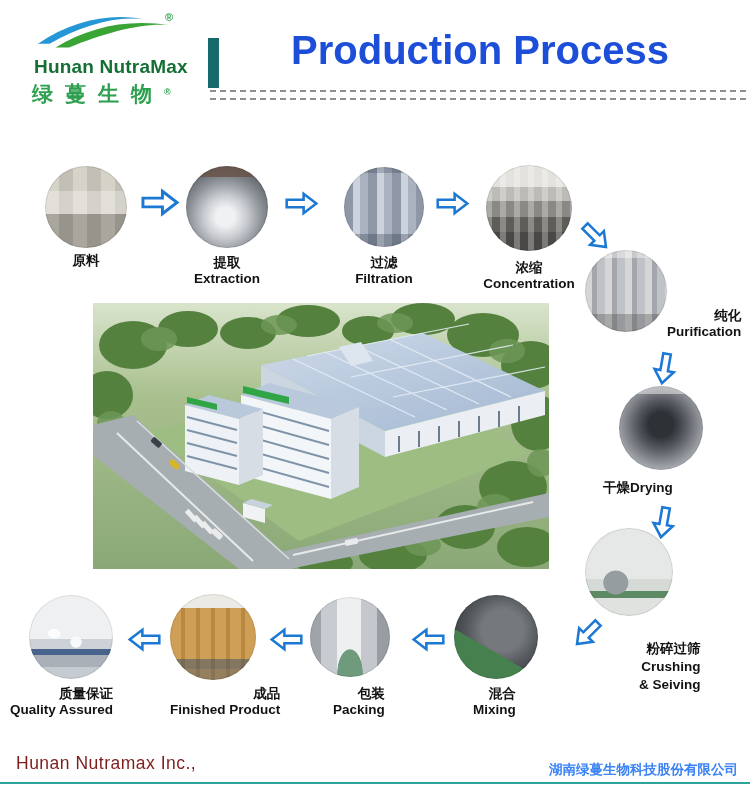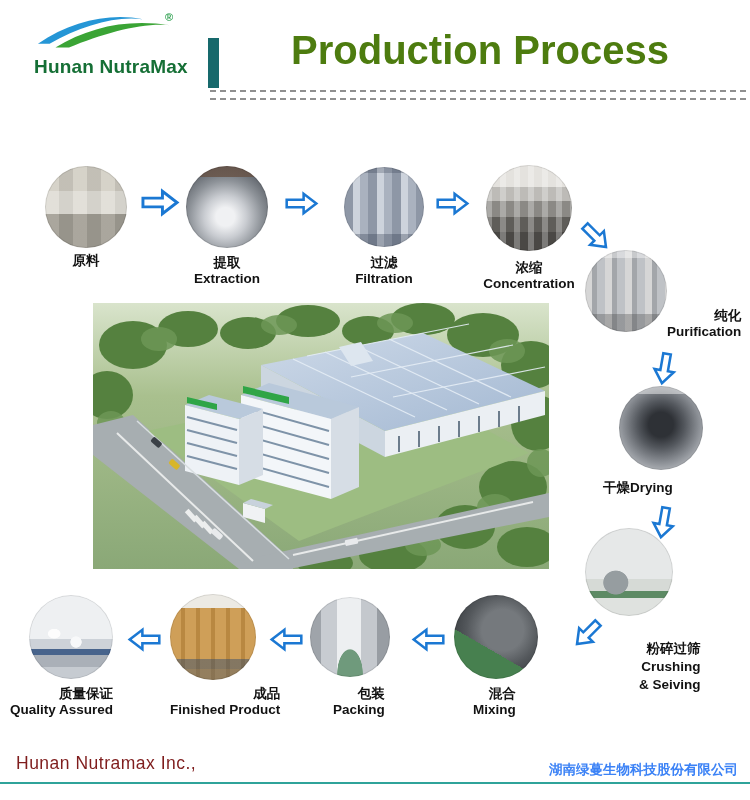--- a/index.html
+++ b/index.html
@@ -7,21 +7,21 @@
         font-family:"Liberation Sans",sans-serif;}
 
   
   .swoosh{position:absolute;left:36px;top:12px;width:136px;height:40px;}
   .reg-top{position:absolute;left:165px;top:11px;font-size:11px;color:#2da04f;font-weight:bold;}
   .brand-en{position:absolute;left:34px;top:56px;width:160px;font-size:19px;font-weight:bold;color:#156f35;letter-spacing:.2px;}
   .brand-zh{position:absolute;left:32px;top:80px;font-size:21px;font-weight:600;color:#2da04f;letter-spacing:12px;white-space:nowrap;}
   .reg-zh{font-size:9px;letter-spacing:0;vertical-align:6px;font-weight:bold;}
   .teal-bar{position:absolute;left:208px;top:38px;width:11px;height:50px;background:#17696c;}
   .page-title{position:absolute;left:220px;top:28px;width:520px;text-align:center;
-              font-size:40px;font-weight:bold;color:#4d7c0f;letter-spacing:0px;}
+              font-size:40px;font-weight:bold;color:#1d4ed8;letter-spacing:0px;}
   .dash{position:absolute;left:210px;width:536px;height:0;border-top:2px dashed #8f8f8f;}
   .dash1{top:90px;} .dash2{top:98px;}
 
   
   .circle{position:absolute;border-radius:50%;box-shadow:inset 0 0 0 1px rgba(0,0,0,.10);}
   .c-raw{background:
      linear-gradient(180deg,rgba(255,255,255,.15) 0 30%,rgba(255,255,255,.40) 30% 58%,rgba(0,0,0,.18) 58% 100%),
      repeating-linear-gradient(90deg,#cfcbc0 0 14px,#b8b4a9 14px 28px);}
   .c-extract{background:
      linear-gradient(180deg,rgba(104,84,72,.85) 0 13%,rgba(104,84,72,0) 13%),
@@ -78,20 +78,21 @@
 <body>
 
 <div class="page">
 
   <svg class="swoosh" viewBox="0 0 140 40">
     <path d="M2 32 C 36 9, 76 0, 110 7 C 82 3, 46 14, 14 32 Z" fill="#2596d6"></path>
     <path d="M20 36 C 54 15, 94 6, 138 13 C 110 10, 70 21, 34 36 Z" fill="#3aa435"></path>
   </svg>
   <span class="reg-top">®</span>
   <div class="brand-en">Hunan NutraMax</div>
+  <div class="brand-zh"><span>绿蔓生物</span><span class="reg-zh">®</span></div>
 
   <div class="teal-bar"></div>
   <div class="page-title">Production Process</div>
   <div class="dash dash1"></div>
   <div class="dash dash2"></div>
 
   <div class="circle c-raw" style="left:45px; top:166px;width:82px;height:82px;"></div>
   <div class="circle c-extract" style="left:186px;top:166px;width:82px;height:82px;"></div>
   <div class="circle c-filter" style="left:344px;top:167px;width:80px;height:80px;"></div>
   <div class="circle c-conc" style="left:486px;top:165px;width:86px;height:86px;"></div>

